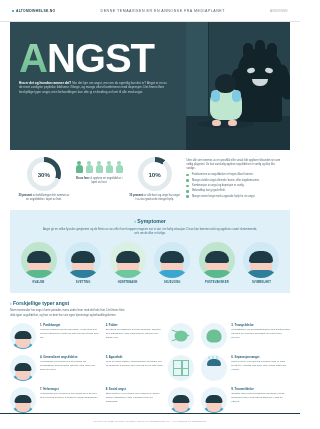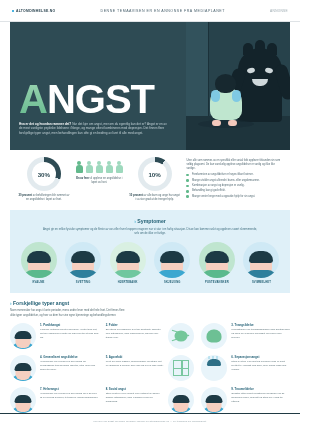--- a/index.html
+++ b/index.html
@@ -23,21 +23,21 @@
   .brand-dot{ width:2px;height:2px;border-radius:50%;background:#0f9bd7; }
   .brand-txt{ font-size:3.4px; font-weight:700; letter-spacing:.28px; color:#2b4450; }
   .topbar-center{ font-size:3.6px; letter-spacing:.5px; color:#4d6470; font-weight:400; }
   .topbar-right{ font-size:3.2px; letter-spacing:.3px; color:#9aa8af; }
 
   
   .hero{
     position:relative; margin:0 10px; height:128px;
     background:#2e4b54; overflow:hidden; display:flex;
   }
-  .hero-left{ position:relative; width:63%; padding:8px 8px 0 9px;margin-top:41px; }
+  .hero-left{ position:relative; width:63%; padding:8px 8px 0 9px; }
   .hero-title{
     font-size:40px; line-height:.92; font-weight:800; letter-spacing:-1px;
     color:#ffffff; margin-top:10px;
   }
   .hero-title .a{
     background:linear-gradient(180deg,#9fd6b4 0%,#63b98c 100%);
     -webkit-background-clip:text; background-clip:text; color:transparent;
   }
   .hero-body{ margin-top:4px; font-size:3.1px; line-height:1.5; color:#c3d2d7; max-width:152px; }
   .hero-body b{ color:#ffffff; }

